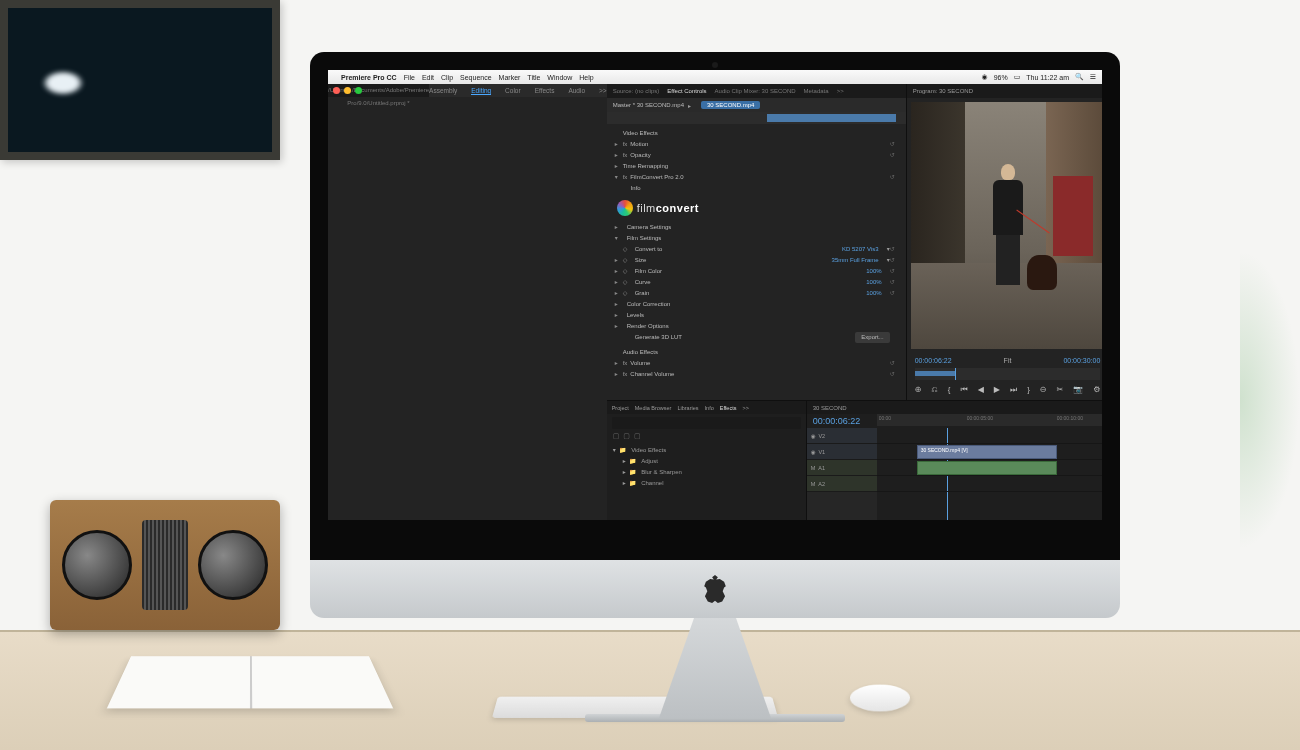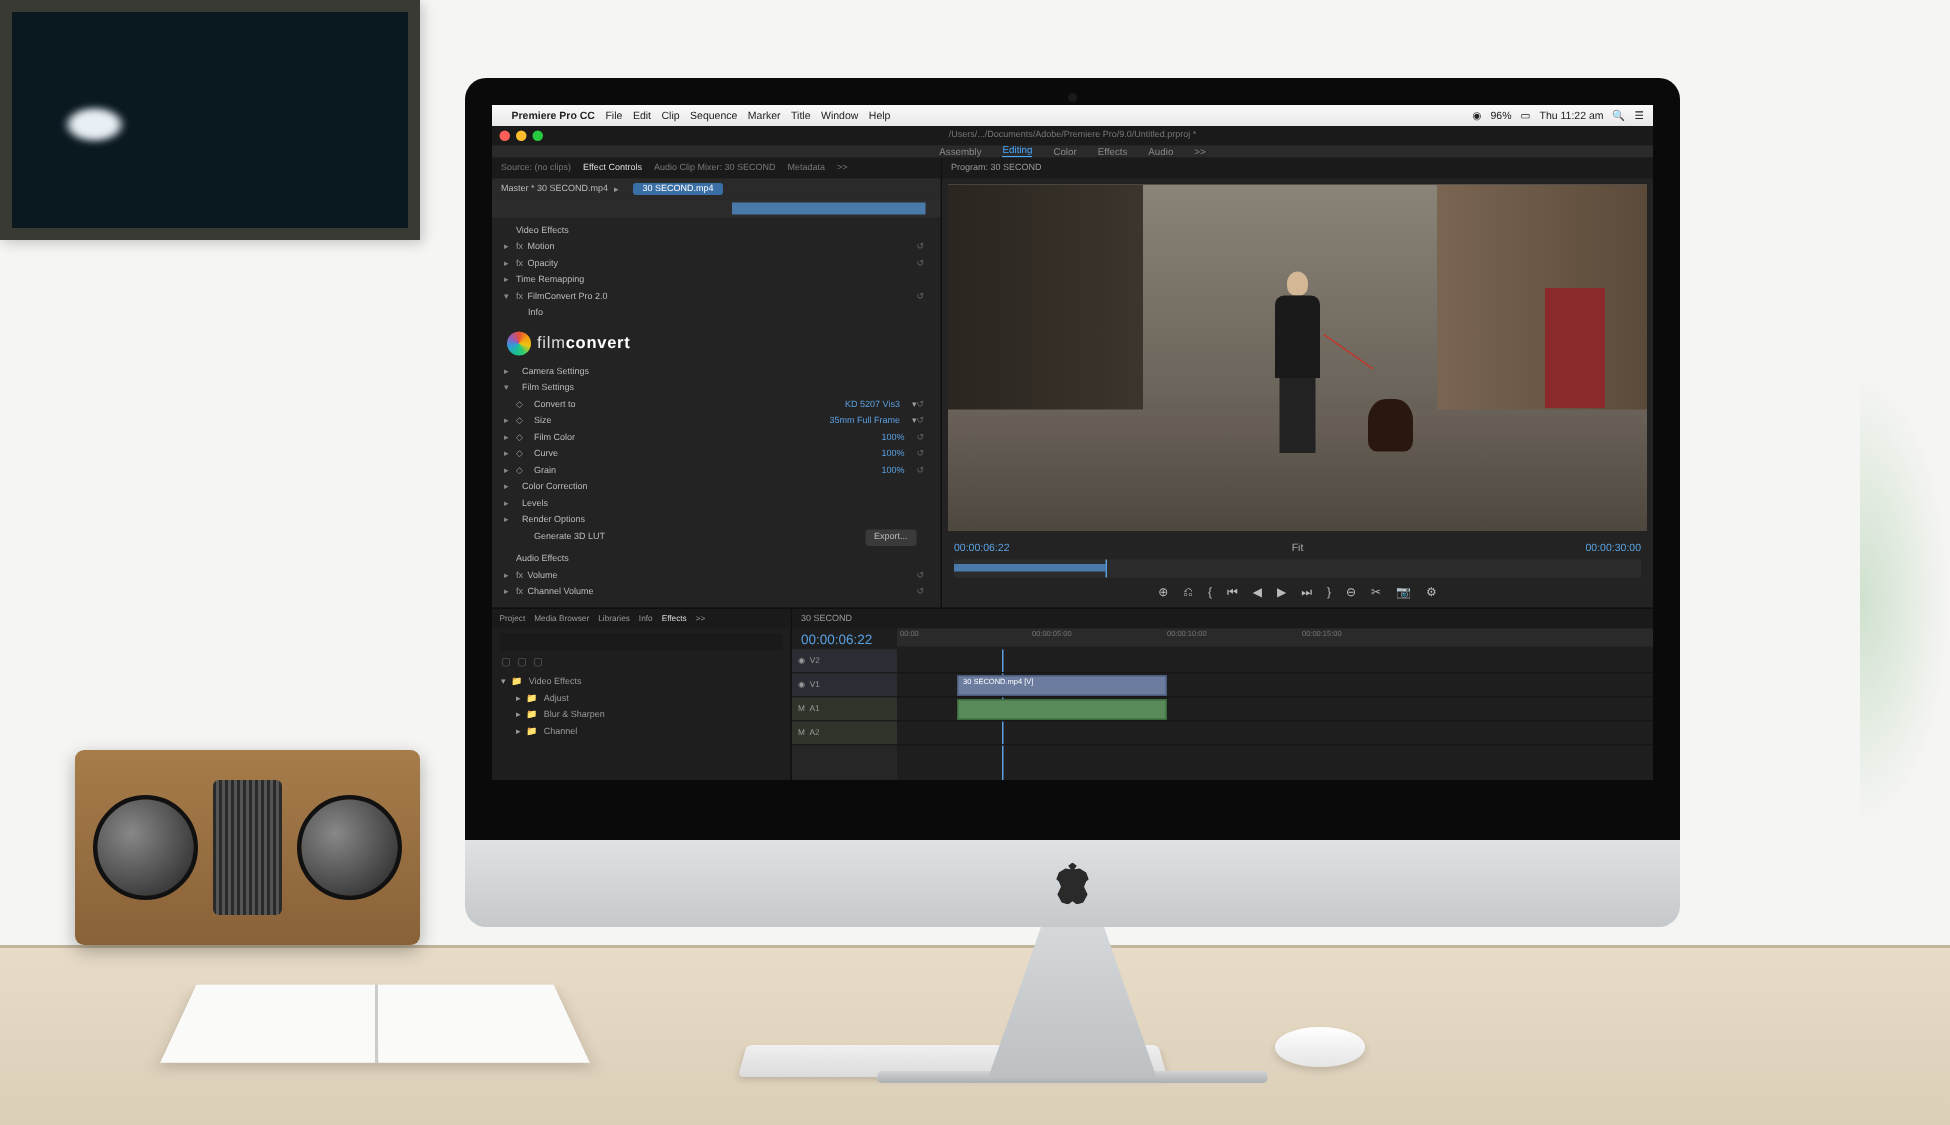--- a/index.html
+++ b/index.html
@@ -36,21 +36,21 @@
 
 .screen { width: 774px; height: 450px; background: #1b1b1b; position: relative; font-size: 7px; color: #9a9a9a; overflow: hidden; }
 
 
 .menubar { height: 14px; background: linear-gradient(#fafafa, #e8e8e8); display: flex; align-items: center; padding: 0 6px; gap: 7px; color: #222; font-size: 7px; }
 .menubar .apple { font-size: 9px; }
 .menubar .spacer { flex: 1; }
 .menubar .status { display: flex; gap: 6px; align-items: center; }
 
 
-.pp-window { position: absolute; top: 14px; left: 0; right: 0; bottom: 0; background: #232323; display: flex; flex-direction: column; }
+.pp-window { position: absolute; top: 14px; left: 0; right: 0; bottom: 0; background: #232323; display: flex; flex-direction: row; }
 .traffic { position: absolute; top: 3px; left: 5px; display: flex; gap: 4px; }
 .traffic span { width: 7px; height: 7px; border-radius: 50%; }
 .tl-r { background: #ff5f56; } .tl-y { background: #ffbd2e; } .tl-g { background: #27c93f; }
 .pp-title { height: 13px; background: #1a1a1a; text-align: center; line-height: 13px; font-size: 6px; color: #777; }
 .workspace-bar { height: 13px; background: #2a2a2a; display: flex; justify-content: center; gap: 14px; align-items: center; font-size: 6.5px; }
 .workspace-bar span { color: #888; cursor: pointer; }
 .workspace-bar .active { color: #4aa8ff; border-bottom: 1px solid #4aa8ff; }
 
 .pp-body { flex: 1; display: flex; flex-direction: column; }
 .pp-upper { flex: 1; display: flex; min-height: 0; }

